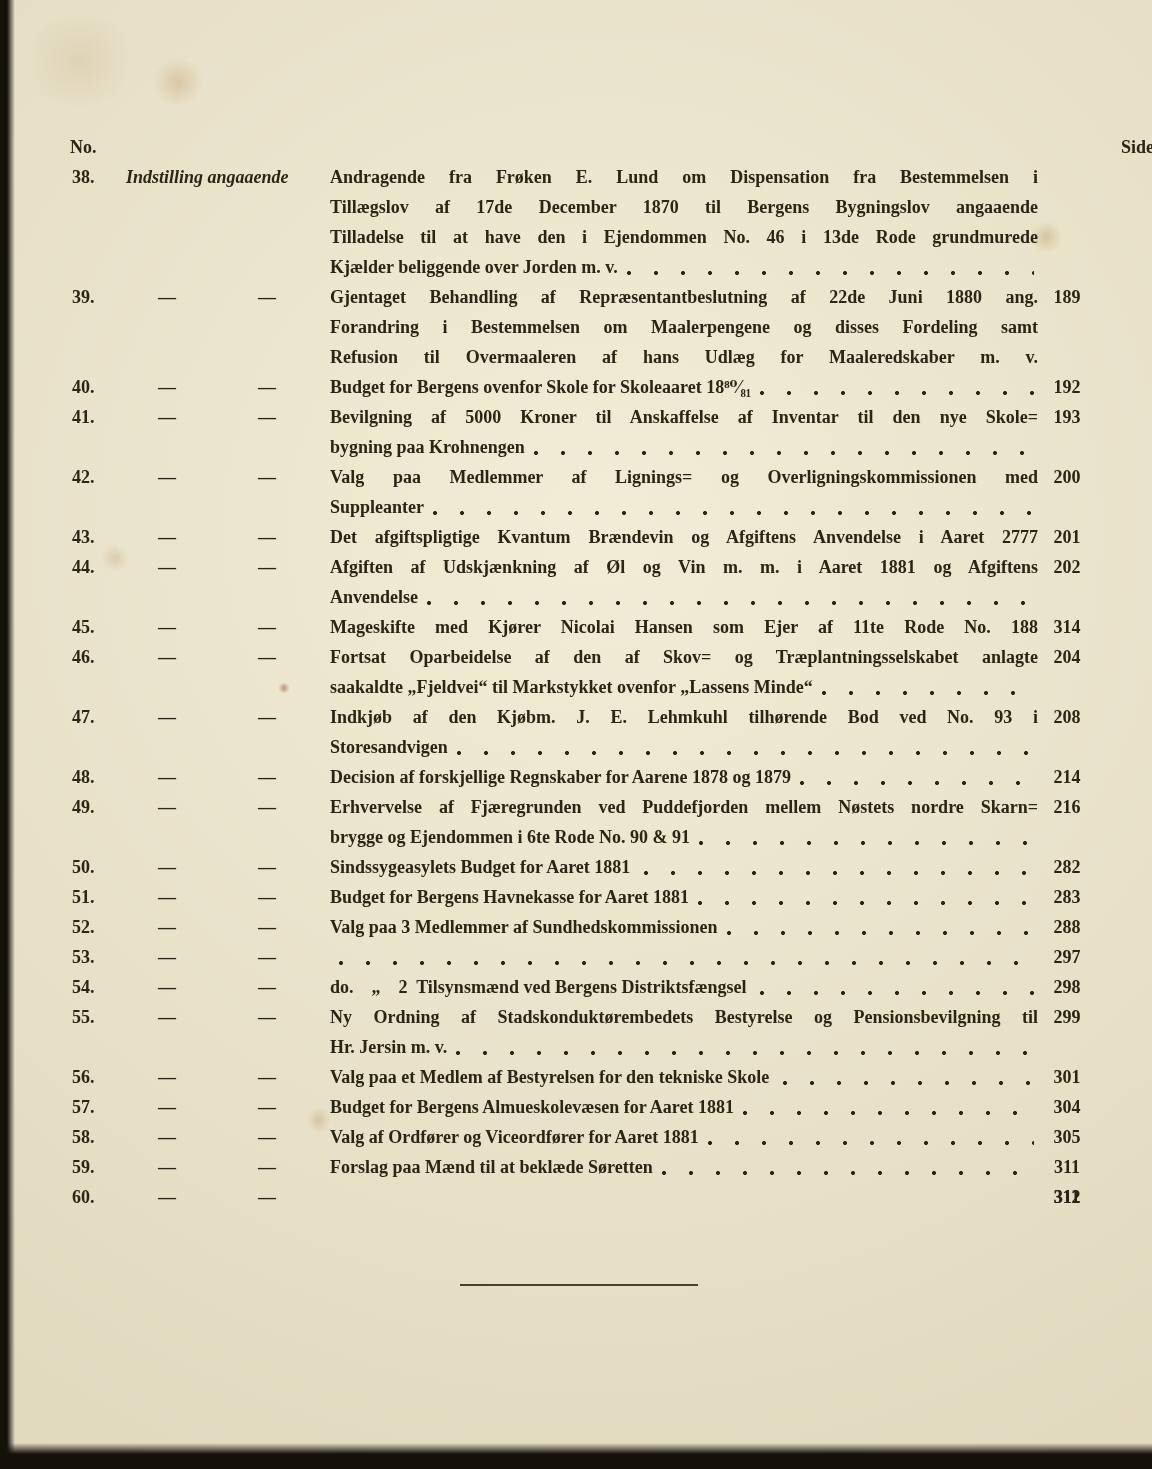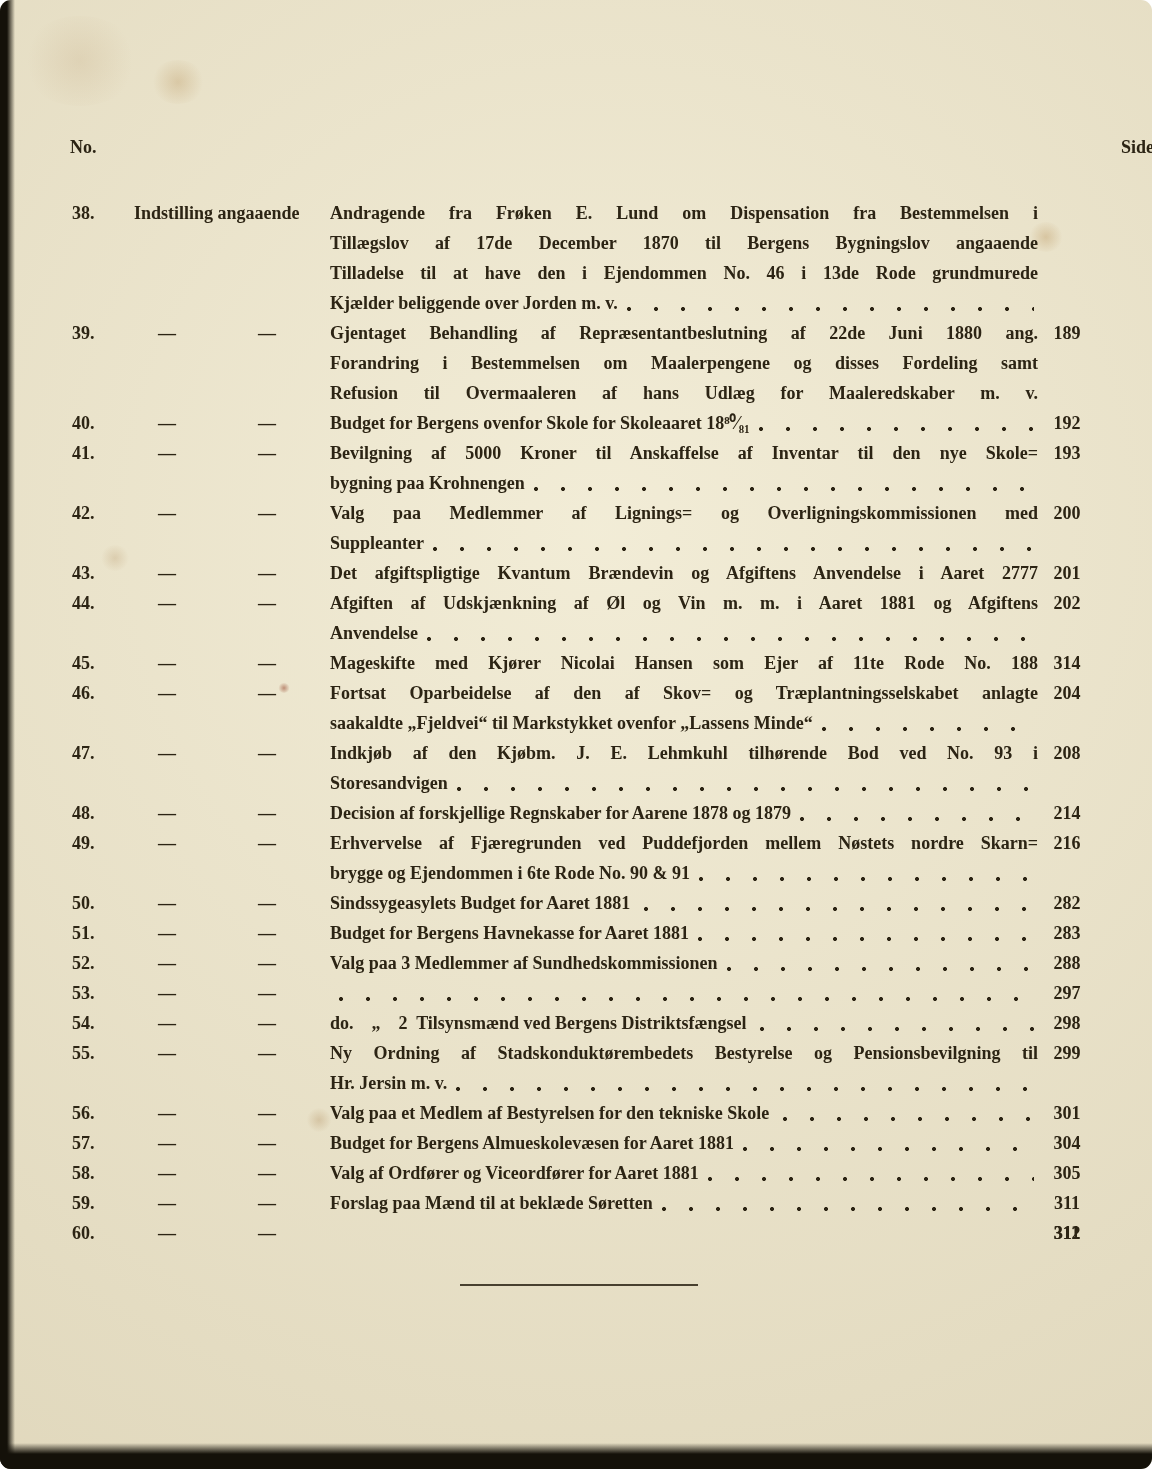--- a/index.html
+++ b/index.html
@@ -5,21 +5,20 @@
   * { margin:0; padding:0; box-sizing:border-box; }
   html,body { width:1152px; height:1469px; }
   body { font-family:"Liberation Serif","DejaVu Serif",serif; }
 
   .page {
     position:relative; width:1152px; height:1469px; overflow:hidden;
     background:
       radial-gradient(ellipse 130% 100% at 52% 36%, rgba(255,252,238,.35), rgba(120,95,50,.12) 92%),
       var(--paper, #ebe4ca);
     color: var(--ink, #2c2414);
-    border-radius: 11px;
   }
 
   
   .edge-left { position:absolute; left:0; top:0; width:16px; height:100%;
     background:linear-gradient(to right, #141109 7px, rgba(20,17,9,0) 15px); }
   .edge-bottom { position:absolute; left:0; bottom:0; width:100%; height:26px;
     background:linear-gradient(to top, #141109 15px, rgba(20,17,9,0) 26px); }
 
   
   .stain { position:absolute; border-radius:50%; pointer-events:none; }
@@ -30,32 +29,32 @@
   .s5 { left:306px; top:1108px; width:26px; height:24px; background:radial-gradient(circle, rgba(165,125,72,.28), rgba(165,125,72,0) 70%); }
   .s6 { left:20px; top:16px; width:120px; height:90px; background:radial-gradient(circle, rgba(170,130,80,.14), rgba(170,130,80,0) 70%); }
 
   
   .hdr { position:absolute; top:132px; left:0; width:100%; height:30px;
     font-size:18px; font-weight:bold; line-height:30px; }
   .hdr-no   { position:absolute; left:70px; }
   .hdr-side { position:absolute; left:1100px; width:54px; text-align:right; }
 
   
-  .entries { position:absolute; top:162px; left:0; width:100%;margin-top:36px; }
+  .entries { position:absolute; top:162px; left:0; width:100%; }
   .line { position:relative; height:30px; line-height:30px;
     font-size:18px; font-weight:bold; }
   .no  { position:absolute; left:72px; }
-  .lbl { position:absolute; left:134px; white-space:pre; }
+  .lbl { position:absolute; left:126px; white-space:pre;font-style:italic; }
   .d   { position:absolute; width:70px; text-align:center; }
   .d1  { left:132px; }
   .d2  { left:232px; }
   .body { margin-left:330px; width:708px; height:30px; overflow:hidden; }
   .just { text-align:justify; text-align-last:justify; white-space:normal; }
   .flexline { display:flex; }
-  .txt { flex:none; white-space:pre;font-family:Liberation Serif, serif; }
+  .txt { flex:none; white-space:pre; }
   .leader { flex:1 1 auto; margin:0 4px 0 8px; height:30px;
     background-image: radial-gradient(circle at 3px 21px, var(--ink, #2c2414) 1.7px, rgba(0,0,0,0) 2.3px);
     background-size: 27px 30px; background-repeat: repeat-x; }
   .pg  { position:absolute; left:1040px; width:54px; text-align:center; }
 
   
   .end-rule { position:absolute; top:1284px; left:460px; width:238px; height:2px;
     background: var(--ink, #2c2414); opacity:.85; }
 </style>
 </head>

